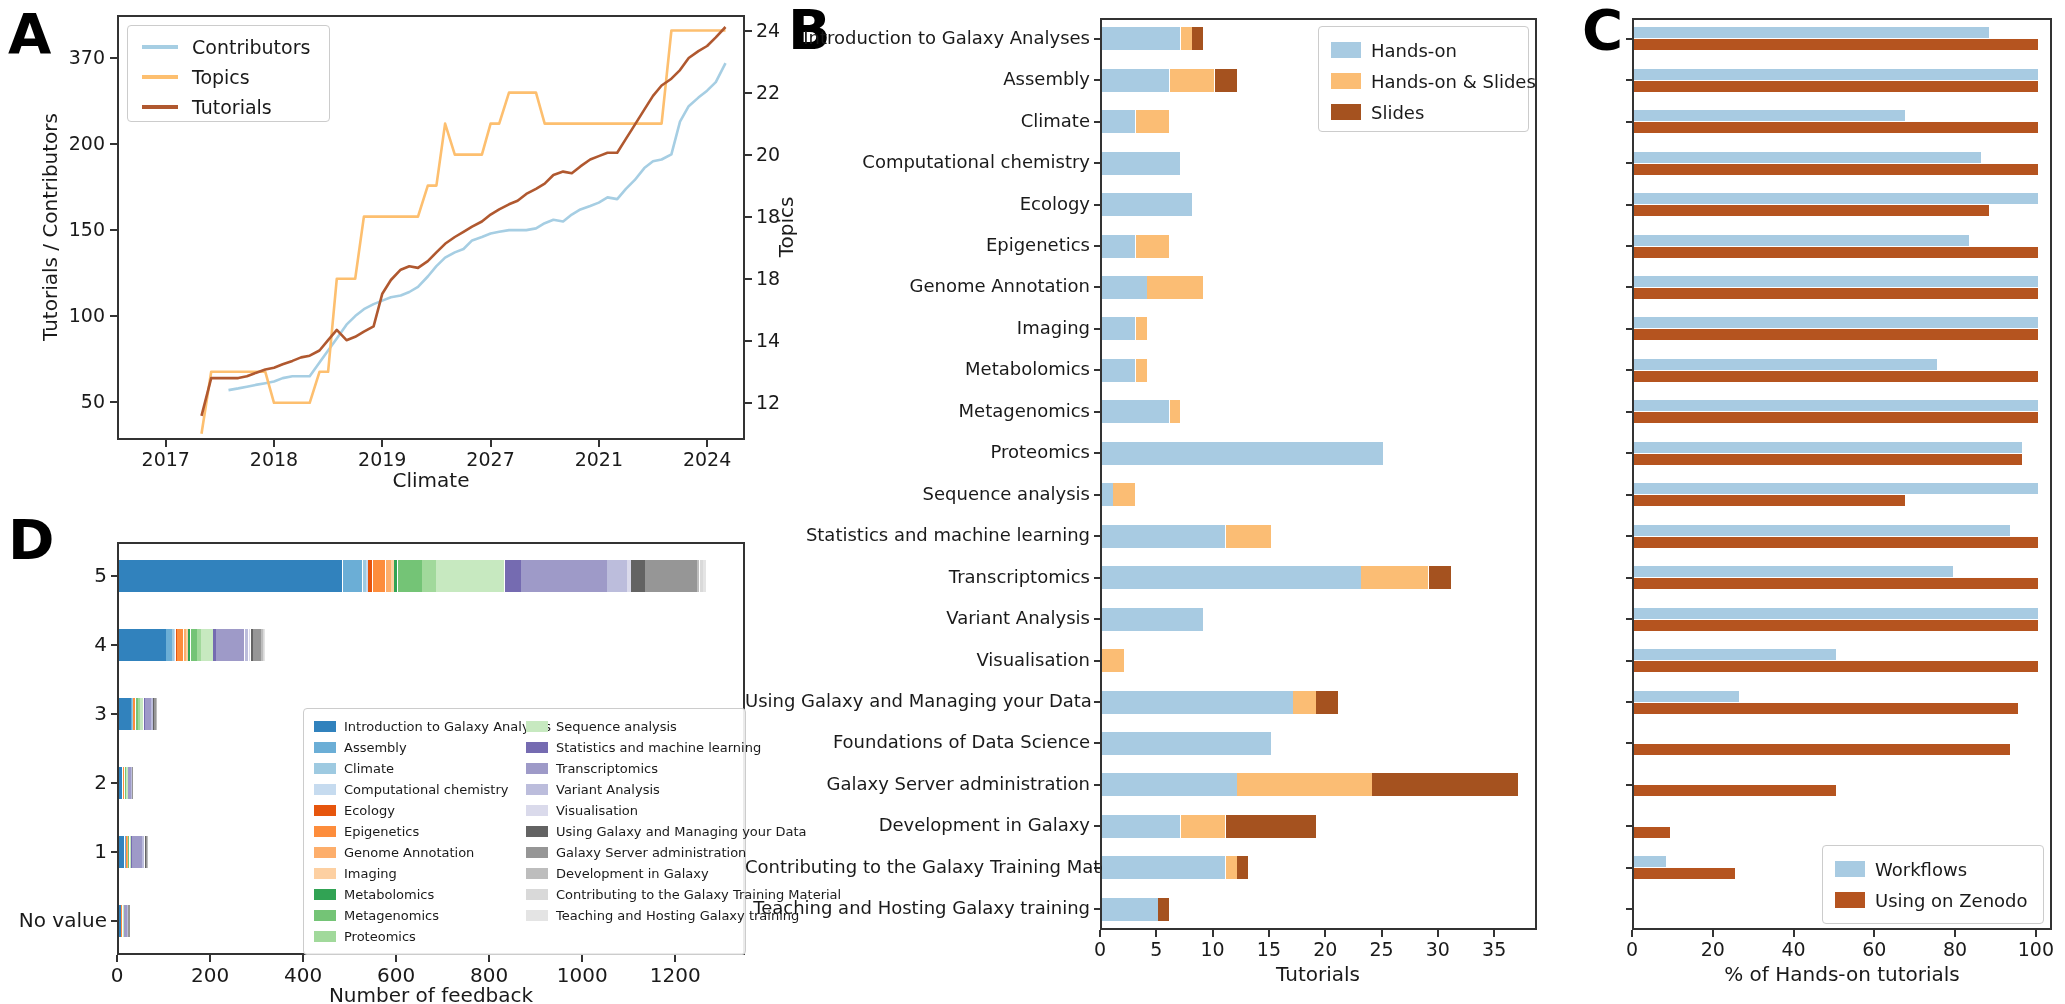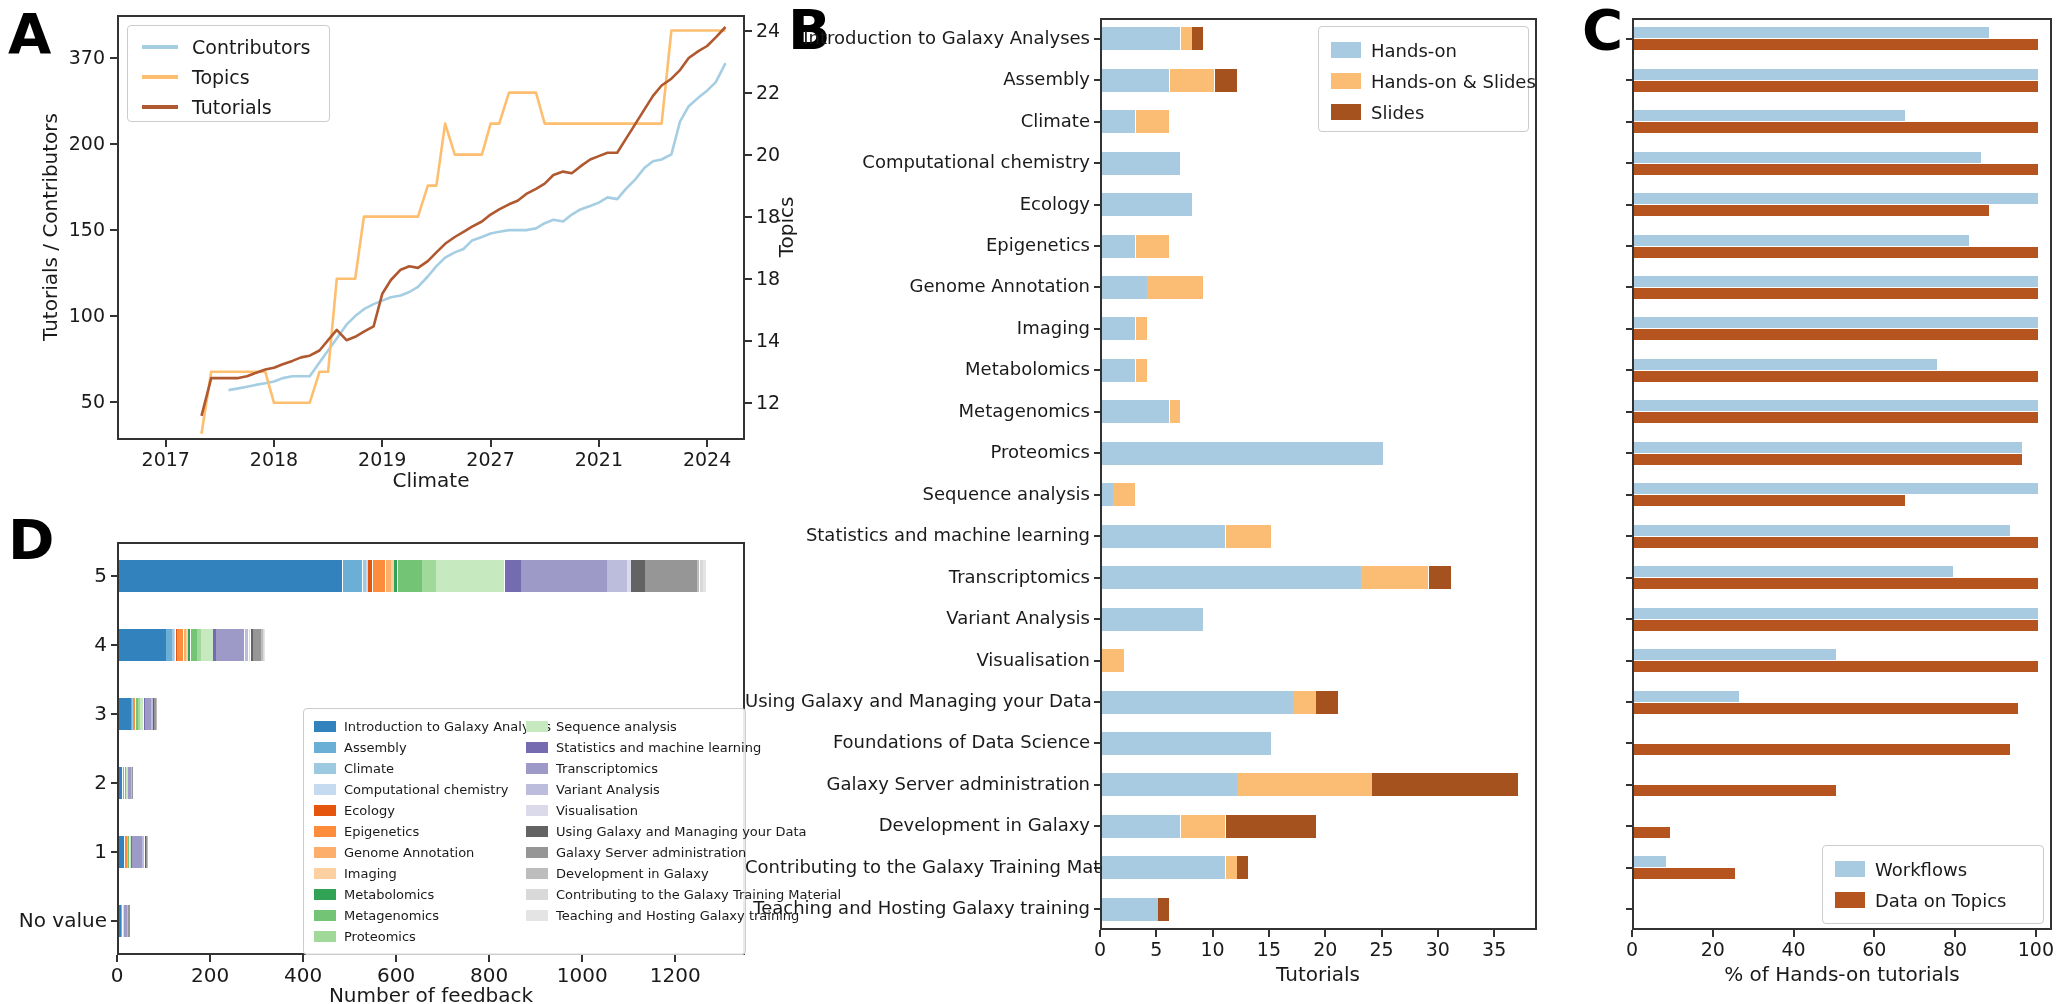--- a/index.html
+++ b/index.html
@@ -69,21 +69,21 @@
         <span class="legend-label" style="font-size: 18px;">Slides</span>
       </div>
     </div>
   <div class="legend" id="legendC" style="left:1822px; top:845px; width:222px; height:79px;">
       <div class="legend-item" style="position: absolute; left: 12px; top: 10px; height: 26px;">
         <span style="display: inline-block; width: 30px; height: 16px; background: rgb(168, 203, 226); margin-right: 10px;"></span>
         <span class="legend-label" style="font-size: 18px;">Workflows</span>
       </div>
       <div class="legend-item" style="position: absolute; left: 12px; top: 41px; height: 26px;">
         <span style="display: inline-block; width: 30px; height: 16px; background: rgb(181, 84, 31); margin-right: 10px;"></span>
-        <span class="legend-label" style="font-size: 18px;">Data on Topics</span>
+        <span class="legend-label" style="font-size: 18px;">Using on Zenodo</span>
       </div>
     </div>
   <div class="legend" id="legendD" style="left:303px; top:708px; width:443px; height:247px;">
       <div class="legend-item" style="position: absolute; left: 10px; top: 8px; height: 19px;">
         <span style="display: inline-block; width: 22px; height: 11px; background: rgb(49, 130, 189); margin-right: 8px; flex: 0 0 auto;"></span>
         <span class="legend-label" style="font-size: 13px;">Introduction to Galaxy Analyses</span>
       </div>
       <div class="legend-item" style="position: absolute; left: 10px; top: 29px; height: 19px;">
         <span style="display: inline-block; width: 22px; height: 11px; background: rgb(107, 174, 214); margin-right: 8px; flex: 0 0 auto;"></span>
         <span class="legend-label" style="font-size: 13px;">Assembly</span>

